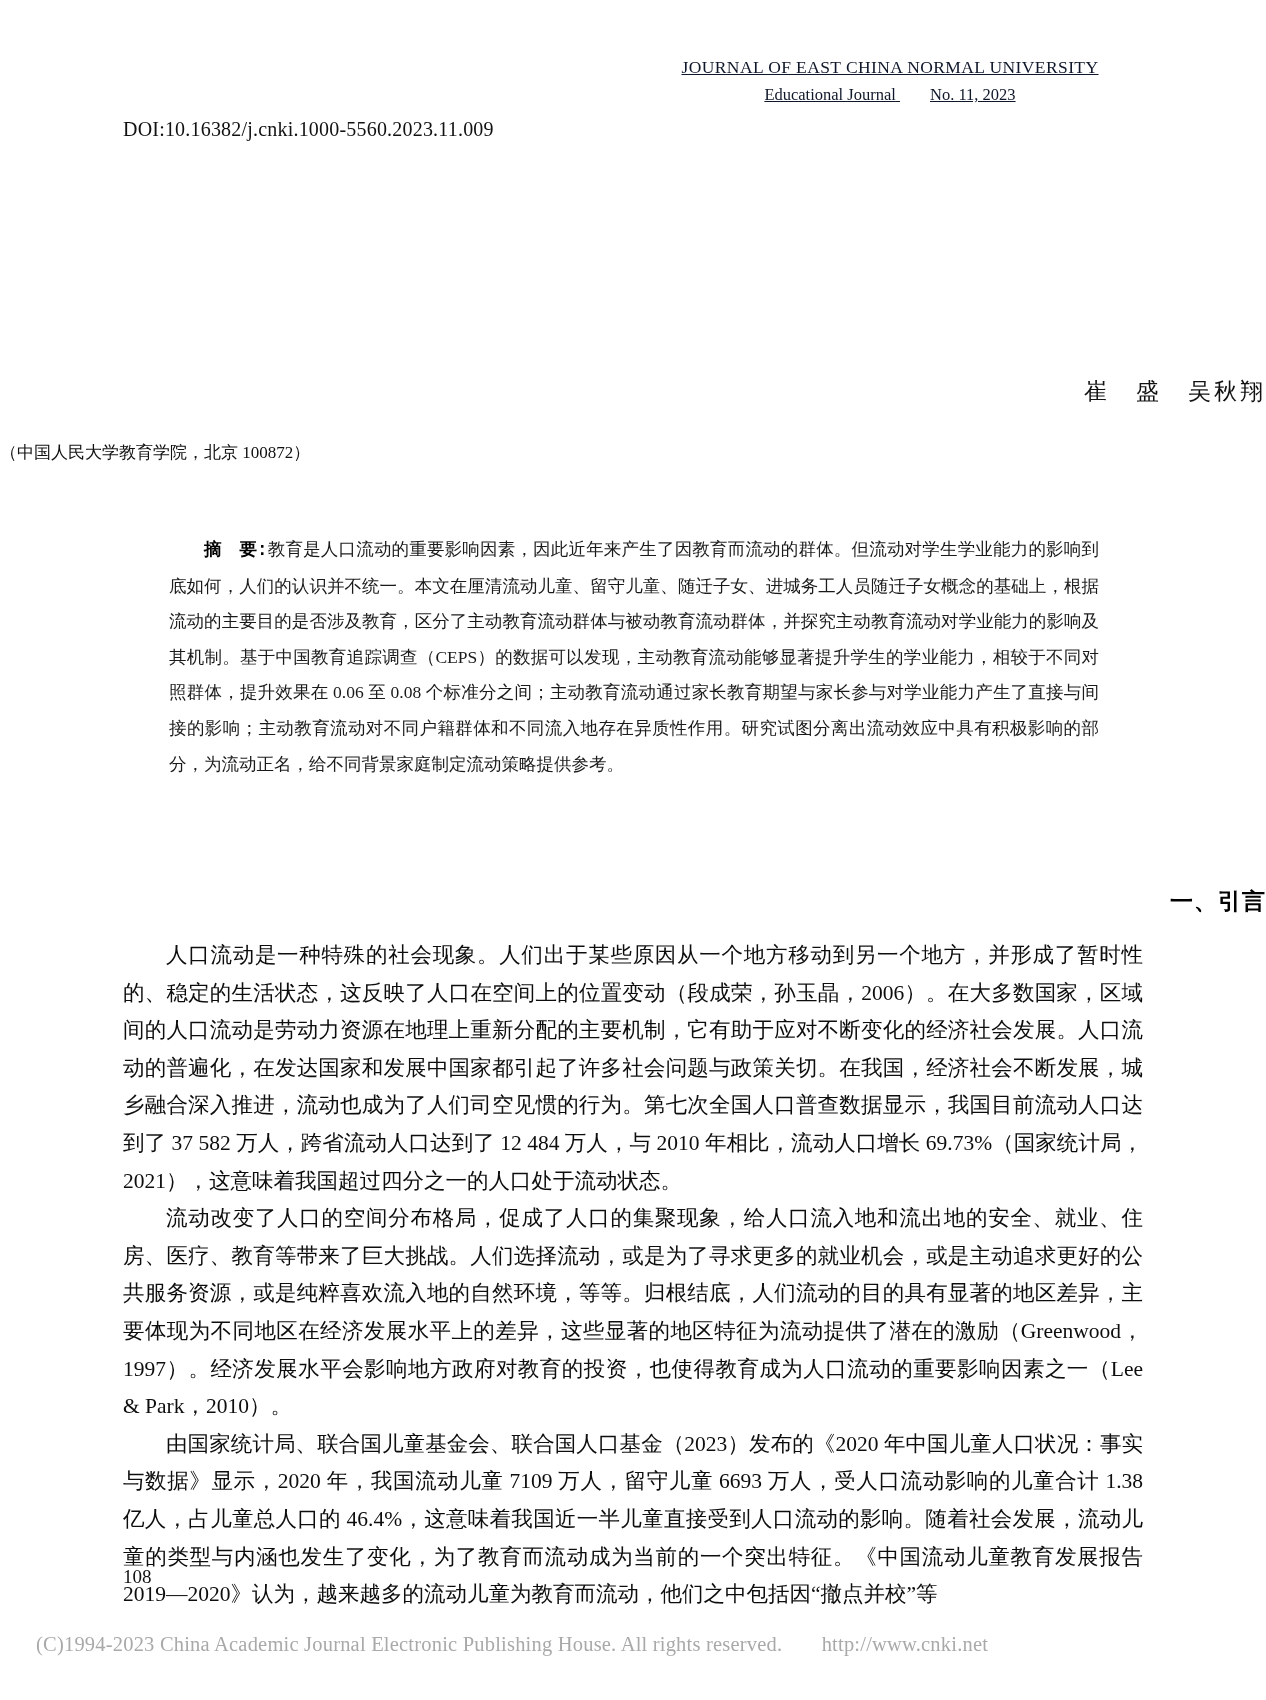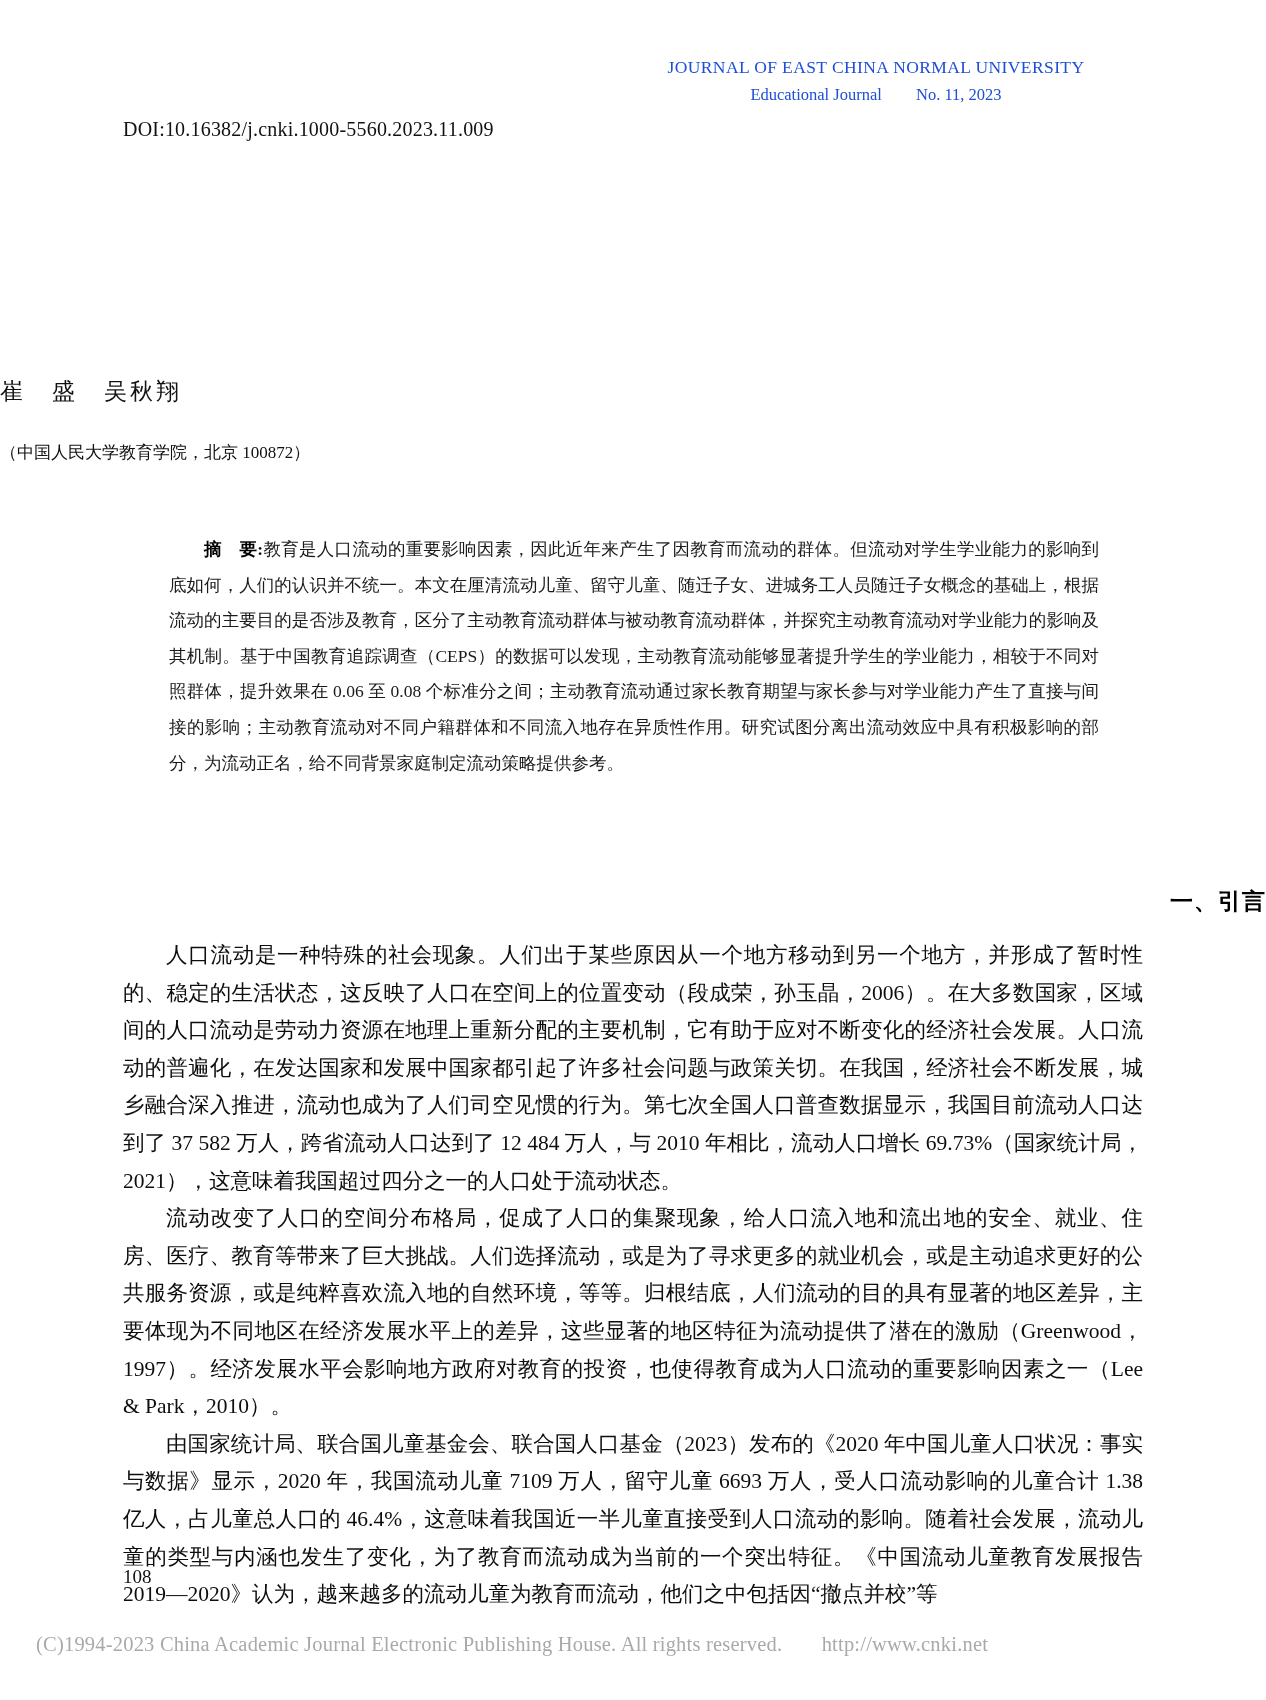--- a/index.html
+++ b/index.html
@@ -11,24 +11,25 @@
     margin: 0 auto;
     background: #ffffff;
     color: #111111;
     font-family: "Liberation Serif", "DejaVu Serif", serif;
     overflow: hidden;
   }
   
   .masthead {
     position: absolute;
     top: 57px;
-    left: 646px;
+    left: 660px;
     width: 460px;
     text-align: center;
-    color: #1d4ed8;
+    color: #0f172a;
+    text-decoration: underline;
   }
   .masthead .journal-name {
     font-size: 17.5px;
     letter-spacing: 0.4px;
     white-space: nowrap;
   }
   .masthead .issue-line {
     margin-top: 7px;
     font-size: 16.5px;
   }
@@ -53,21 +54,21 @@
     line-height: 71px;
     font-weight: 500;
     color: #000000;
   }
   
   .authors {
     position: absolute;
     top: 376px;
     left: 0;
     width: 100%;
-    text-align: left;
+    text-align: right;
     font-size: 23px;
     letter-spacing: 3px;
   }
   
   .affiliation {
     position: absolute;
     top: 441px;
     left: 0;
     width: 100%;
     text-align: left;
@@ -79,21 +80,21 @@
     top: 532px;
     left: 169px;
     width: 930px;
     font-size: 17.5px;
     line-height: 35.6px;
     text-align: justify;
     color: #1a1a1a;
   }
   .abstract-block p { text-indent: 2em; }
   .hei-label {
-    font-family: Liberation Serif, serif;
+    font-family: Liberation Mono, monospace;
     font-weight: bold;
     color: #000;
   }
   
   .section-heading {
     position: absolute;
     top: 886px;
     left: 0;
     width: 100%;
     text-align: right;

